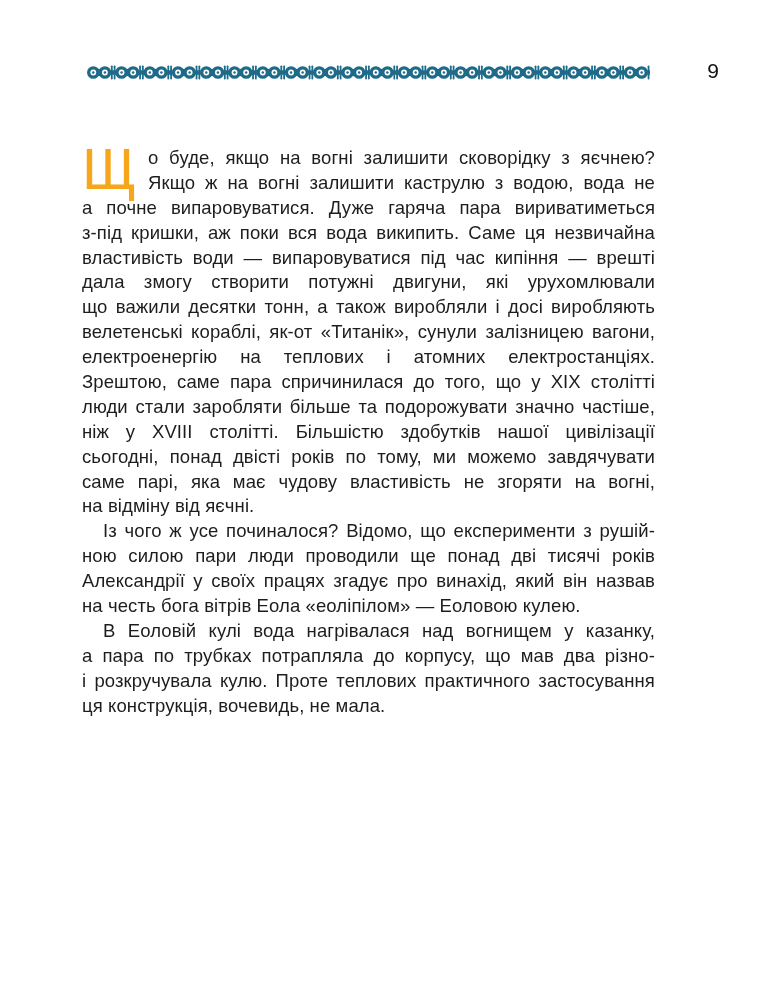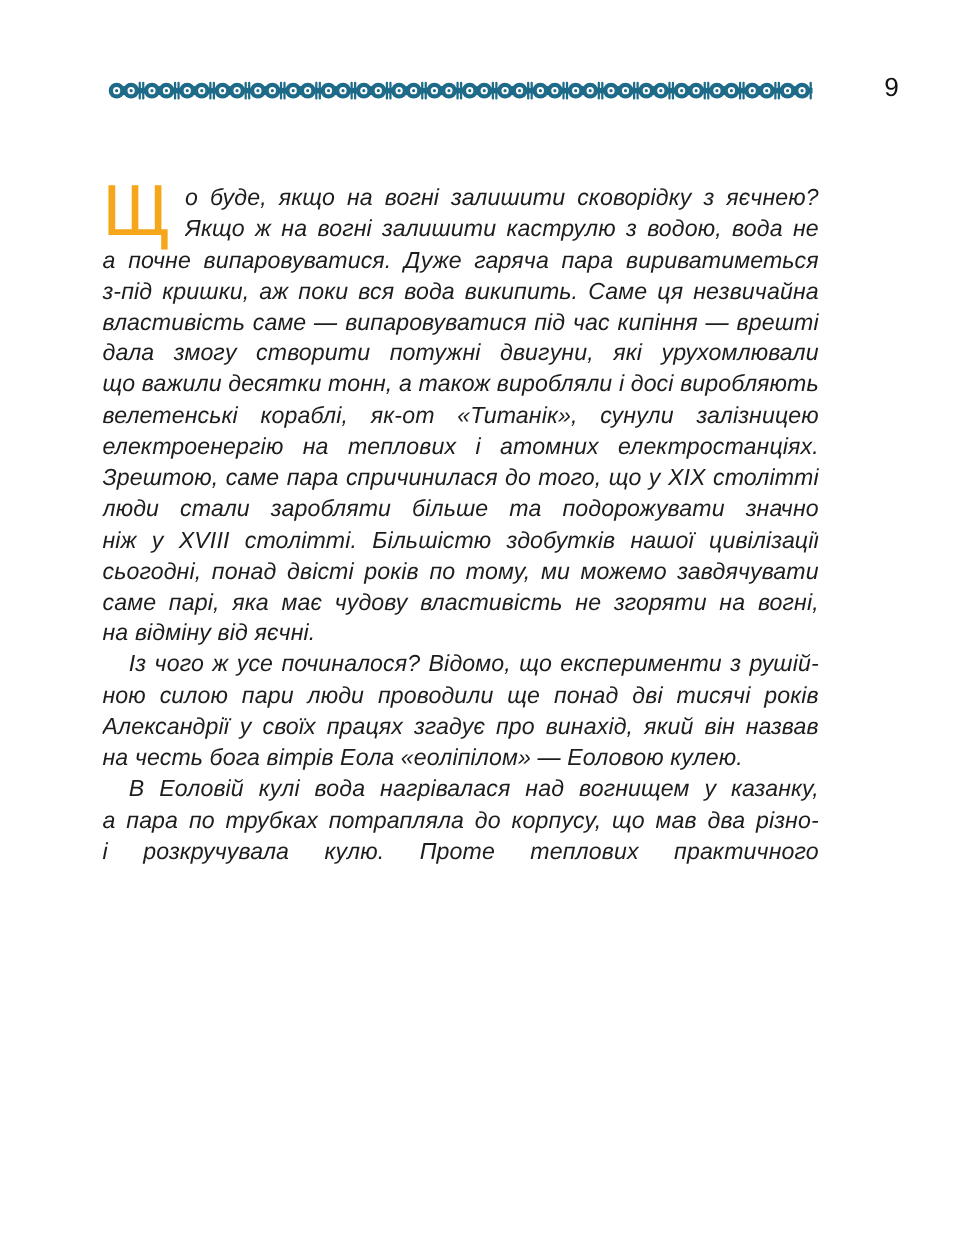--- a/index.html
+++ b/index.html
@@ -47,21 +47,20 @@
     line-height: 24.9px;
     letter-spacing: 0.1px;
   }
   .para { margin: 0; }
   .line {
     height: 24.9px;
     overflow: hidden;
     text-align: justify;
     text-align-last: justify;
     white-space: normal;
-    font-style: italic;
   }
   .line.last { text-align-last: left; }
   .line.indent { padding-left: 21px; }
   .dropcap {
     float: left;
     width: 66px;
     height: 48px;
     font-size: 58px;
     line-height: 46px;
     font-weight: 400;
@@ -319,21 +318,21 @@
     <div class="page-number">9</div>
   </header>
 
   <main id="body-text" class="text-block">
       <div class="para">
         <span class="dropcap" style="color: rgb(245, 166, 26);">Щ</span>
         <div class="line">о буде, якщо на вогні залишити сковорідку з яєчнею?</div>
         <div class="line">Якщо ж на вогні залишити каструлю з водою, вода не згорить,</div>
         <div class="line">а почне випаровуватися. Дуже гаряча пара вириватиметься</div>
         <div class="line">з-під кришки, аж поки вся вода википить. Саме ця незвичайна</div>
-        <div class="line">властивість саме — випаровуватися під час кипіння — врешті</div>
+        <div class="line">властивість води — випаровуватися під час кипіння — врешті</div>
         <div class="line">дала змогу створити потужні двигуни, які урухомлювали</div>
         <div class="line">що важили десятки тонн, а також виробляли і досі виробляють</div>
         <div class="line">велетенські кораблі, як-от «Титанік», сунули залізницею вагони,</div>
         <div class="line">електроенергію на теплових і атомних електростанціях.</div>
         <div class="line">Зрештою, саме пара спричинилася до того, що у XIX столітті</div>
         <div class="line">люди стали заробляти більше та подорожувати значно частіше,</div>
         <div class="line">ніж у XVIII столітті. Більшістю здобутків нашої цивілізації</div>
         <div class="line">сьогодні, понад двісті років по тому, ми можемо завдячувати</div>
         <div class="line">саме парі, яка має чудову властивість не згоряти на вогні,</div>
         <div class="line last">на відміну від яєчні.</div>
@@ -341,16 +340,17 @@
       <div class="para">
         <div class="line indent">Із чого ж усе починалося? Відомо, що експерименти з рушій-</div>
         <div class="line">ною силою пари люди проводили ще понад дві тисячі років</div>
         <div class="line">Александрії у своїх працях згадує про винахід, який він назвав</div>
         <div class="line last">на честь бога вітрів Еола «еоліпілом» — Еоловою кулею.</div>
       </div>
       <div class="para">
         <div class="line indent">В Еоловій кулі вода нагрівалася над вогнищем у казанку,</div>
         <div class="line">а пара по трубках потрапляла до корпусу, що мав два різно-</div>
         <div class="line">і розкручувала кулю. Проте теплових практичного застосування</div>
+        <div class="line last">ця конструкція, вочевидь, не мала.</div>
       </div>
     </main>
 
 </div>
 
 </body></html>

